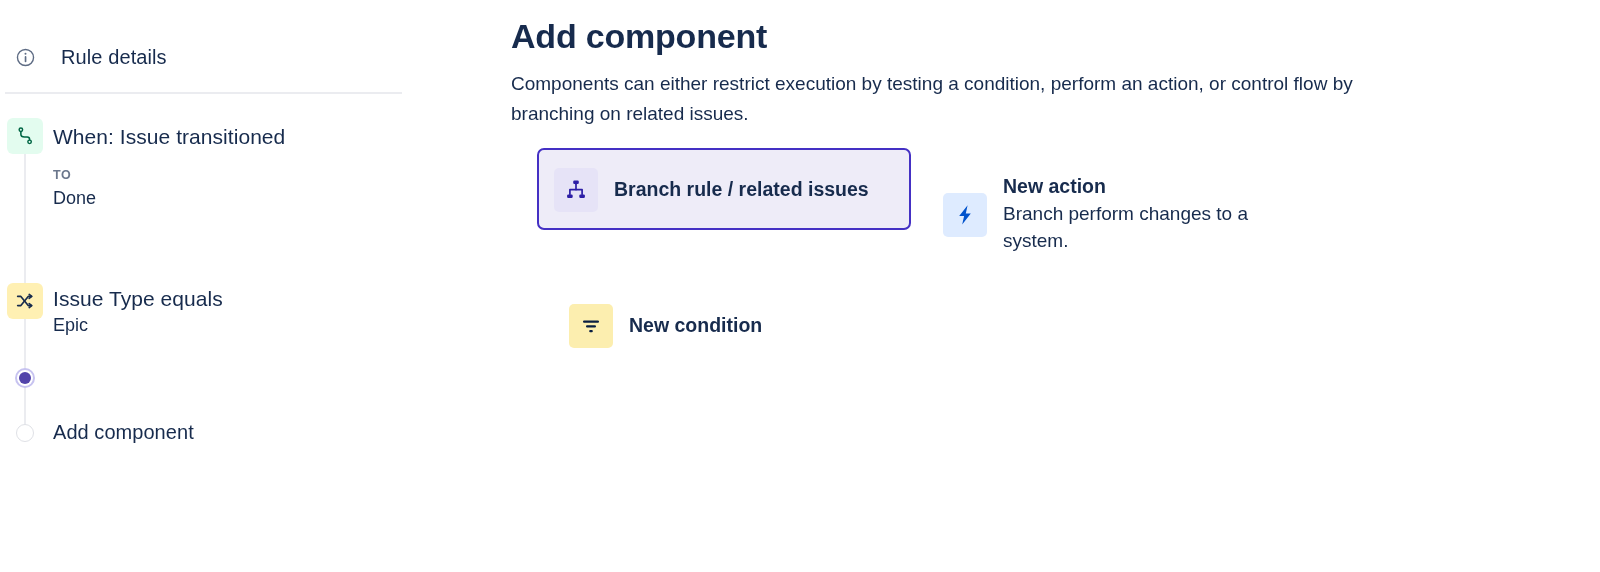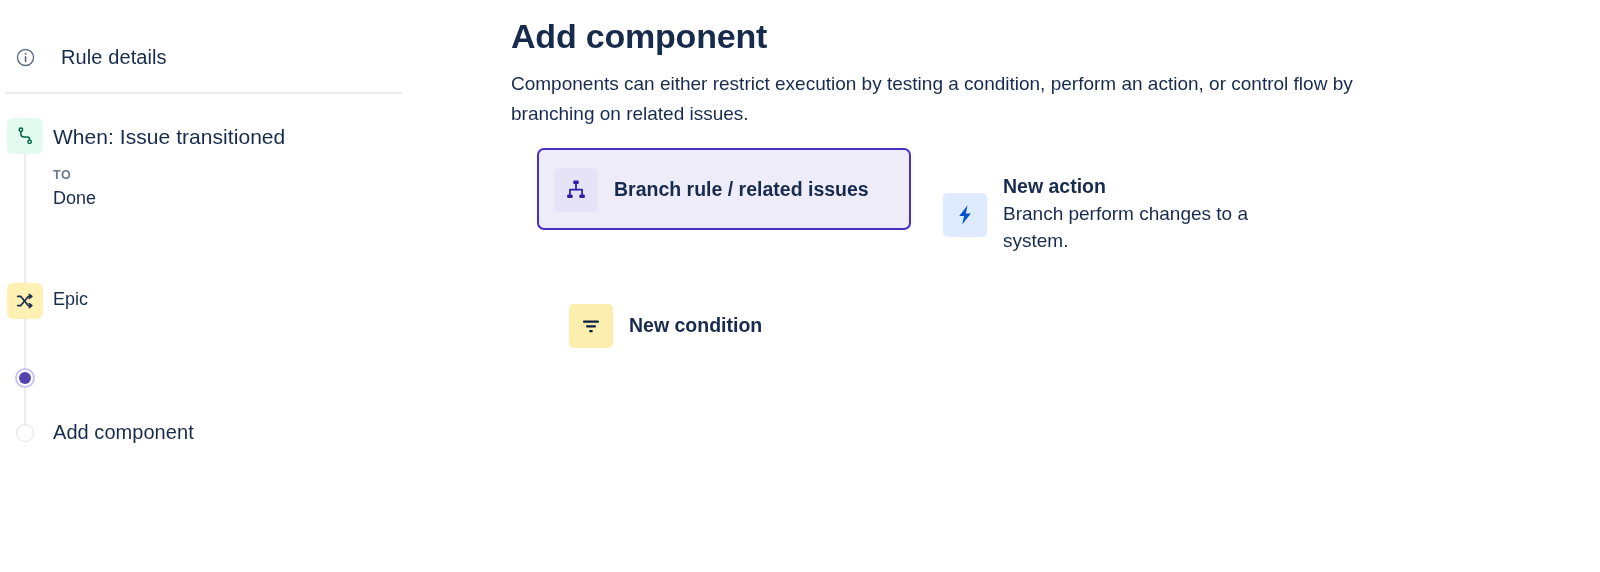--- a/index.html
+++ b/index.html
@@ -250,20 +250,21 @@
     <div class="node">
       <div class="node-icon condition" style="top:283px">
         <svg width="22" height="22" viewBox="0 0 24 24" fill="none" stroke="#172B4D" stroke-width="1.8" stroke-linecap="round" stroke-linejoin="round">
           <path d="M4 7 H7.5 L15.5 17 H19"></path>
           <path d="M4 17 H7.5 L15.5 7 H19"></path>
           <path d="M16.6 4.8 L19.4 7 L16.6 9.2"></path>
           <path d="M16.6 14.8 L19.4 17 L16.6 19.2"></path>
         </svg>
       </div>
       <div class="node-body" style="top:286px">
+        <div class="node-title">Issue Type equals</div>
         <div class="node-sub-value">Epic</div>
       </div>
     </div>
 
     <div class="dot-active"></div>
 
     <div class="dot-empty"></div>
     <div class="add-component-label">Add component</div>
   </div>
 

